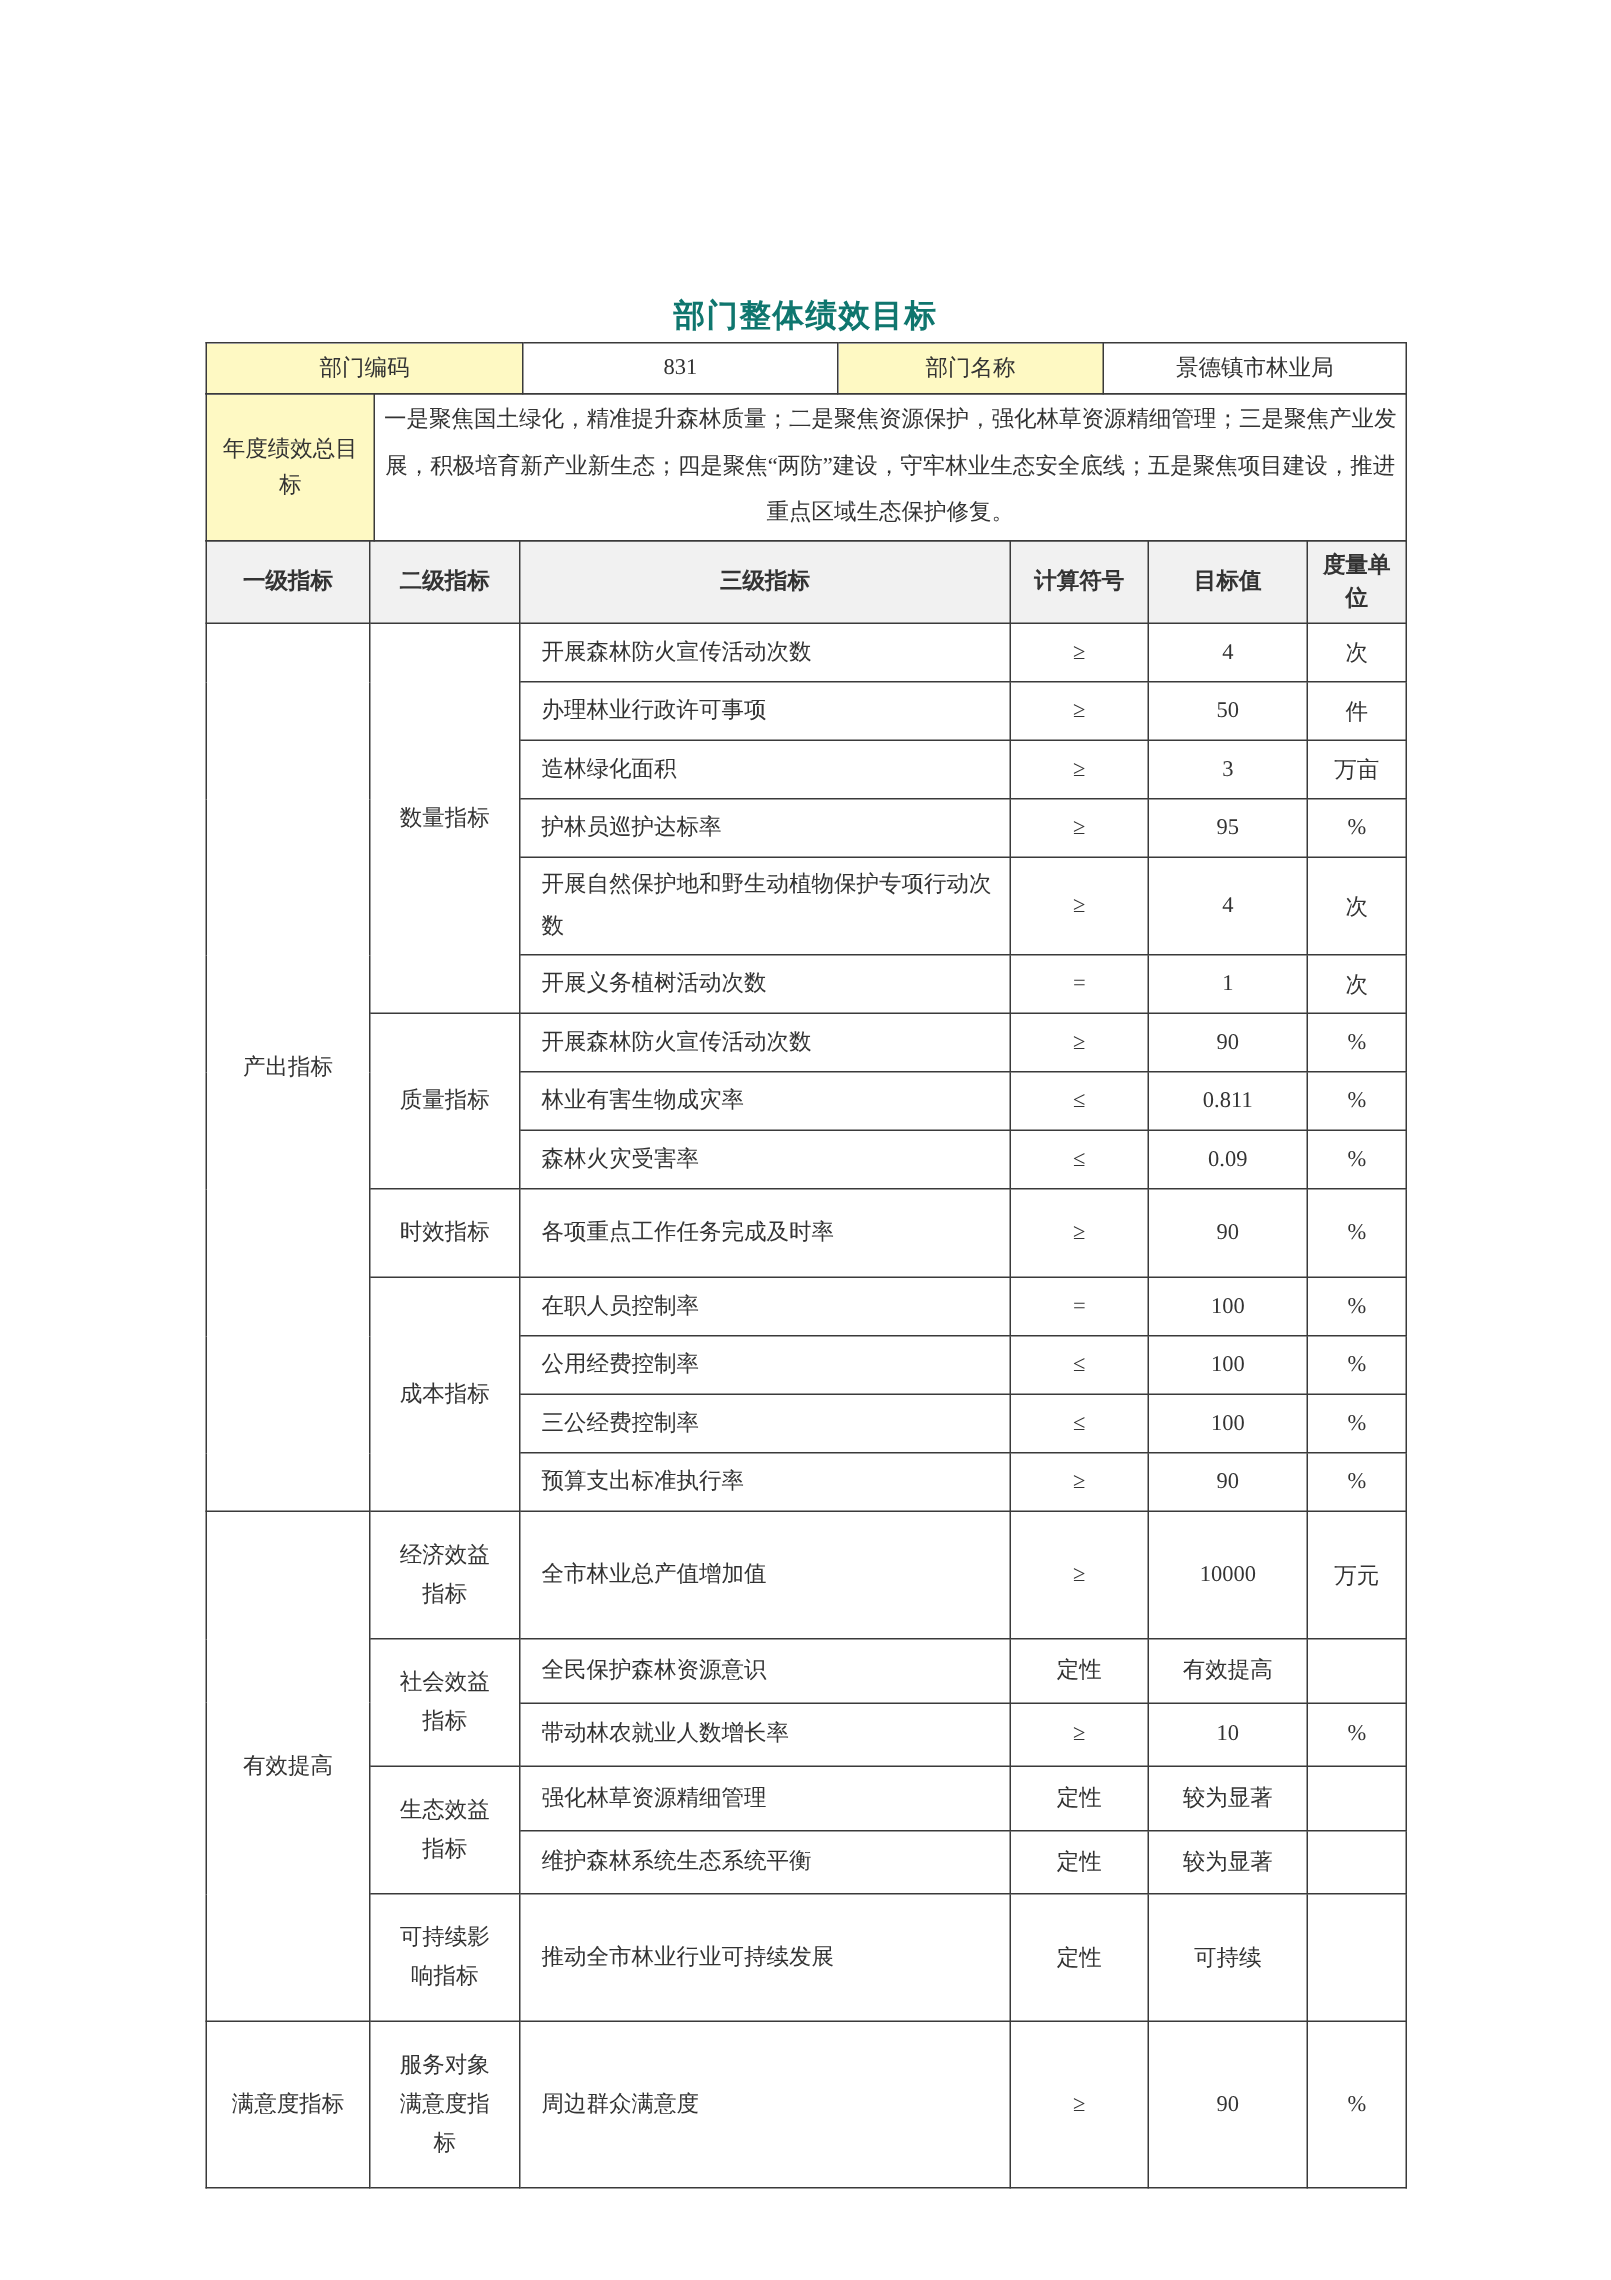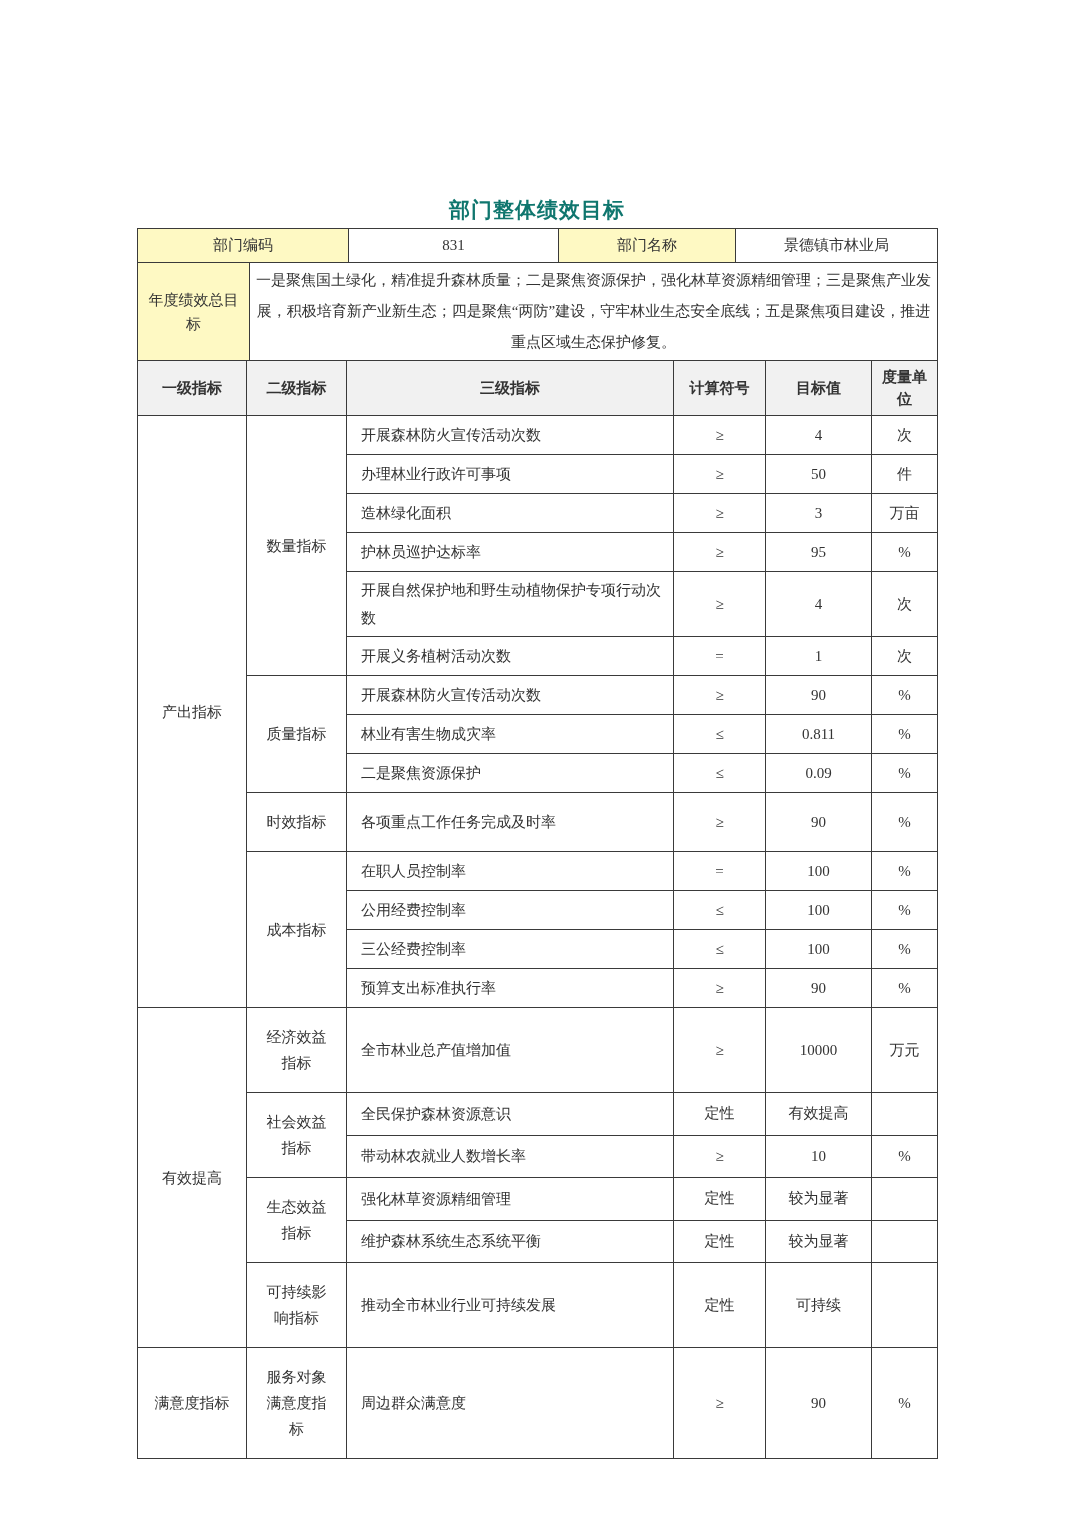--- a/index.html
+++ b/index.html
@@ -173,21 +173,21 @@
         <td class="c-target">90</td>
         <td class="c-unit">%</td>
       </tr>
       <tr>
         <td class="c-l3">林业有害生物成灾率</td>
         <td class="c-sym">≤</td>
         <td class="c-target">0.811</td>
         <td class="c-unit">%</td>
       </tr>
       <tr>
-        <td class="c-l3">二是聚焦资源保护</td>
+        <td class="c-l3">森林火灾受害率</td>
         <td class="c-sym">≤</td>
         <td class="c-target">0.09</td>
         <td class="c-unit">%</td>
       </tr>
       <tr>
         <td class="c-l2">时效指标</td>
         <td class="c-l3">各项重点工作任务完成及时率</td>
         <td class="c-sym">≥</td>
         <td class="c-target">90</td>
         <td class="c-unit">%</td>

